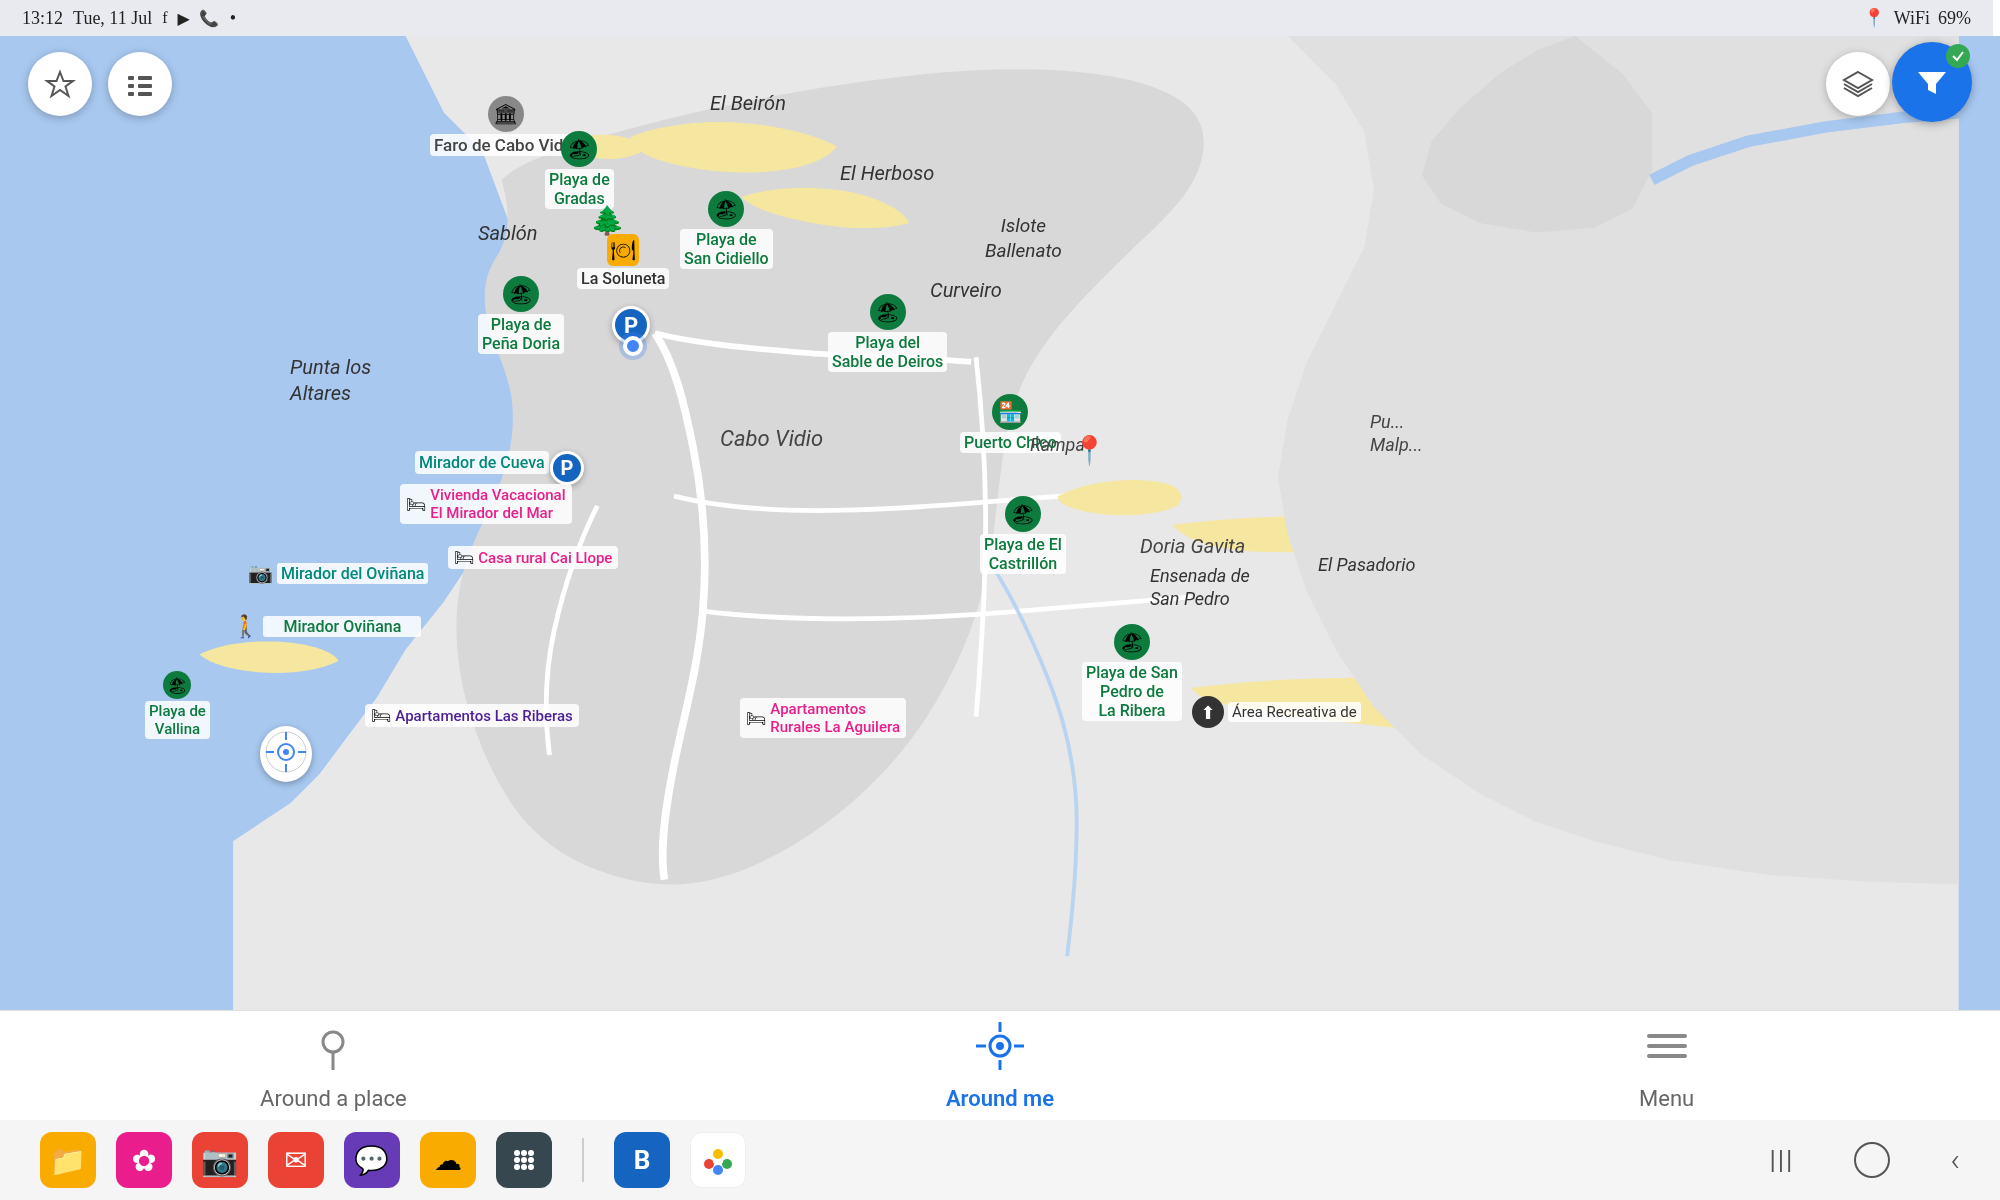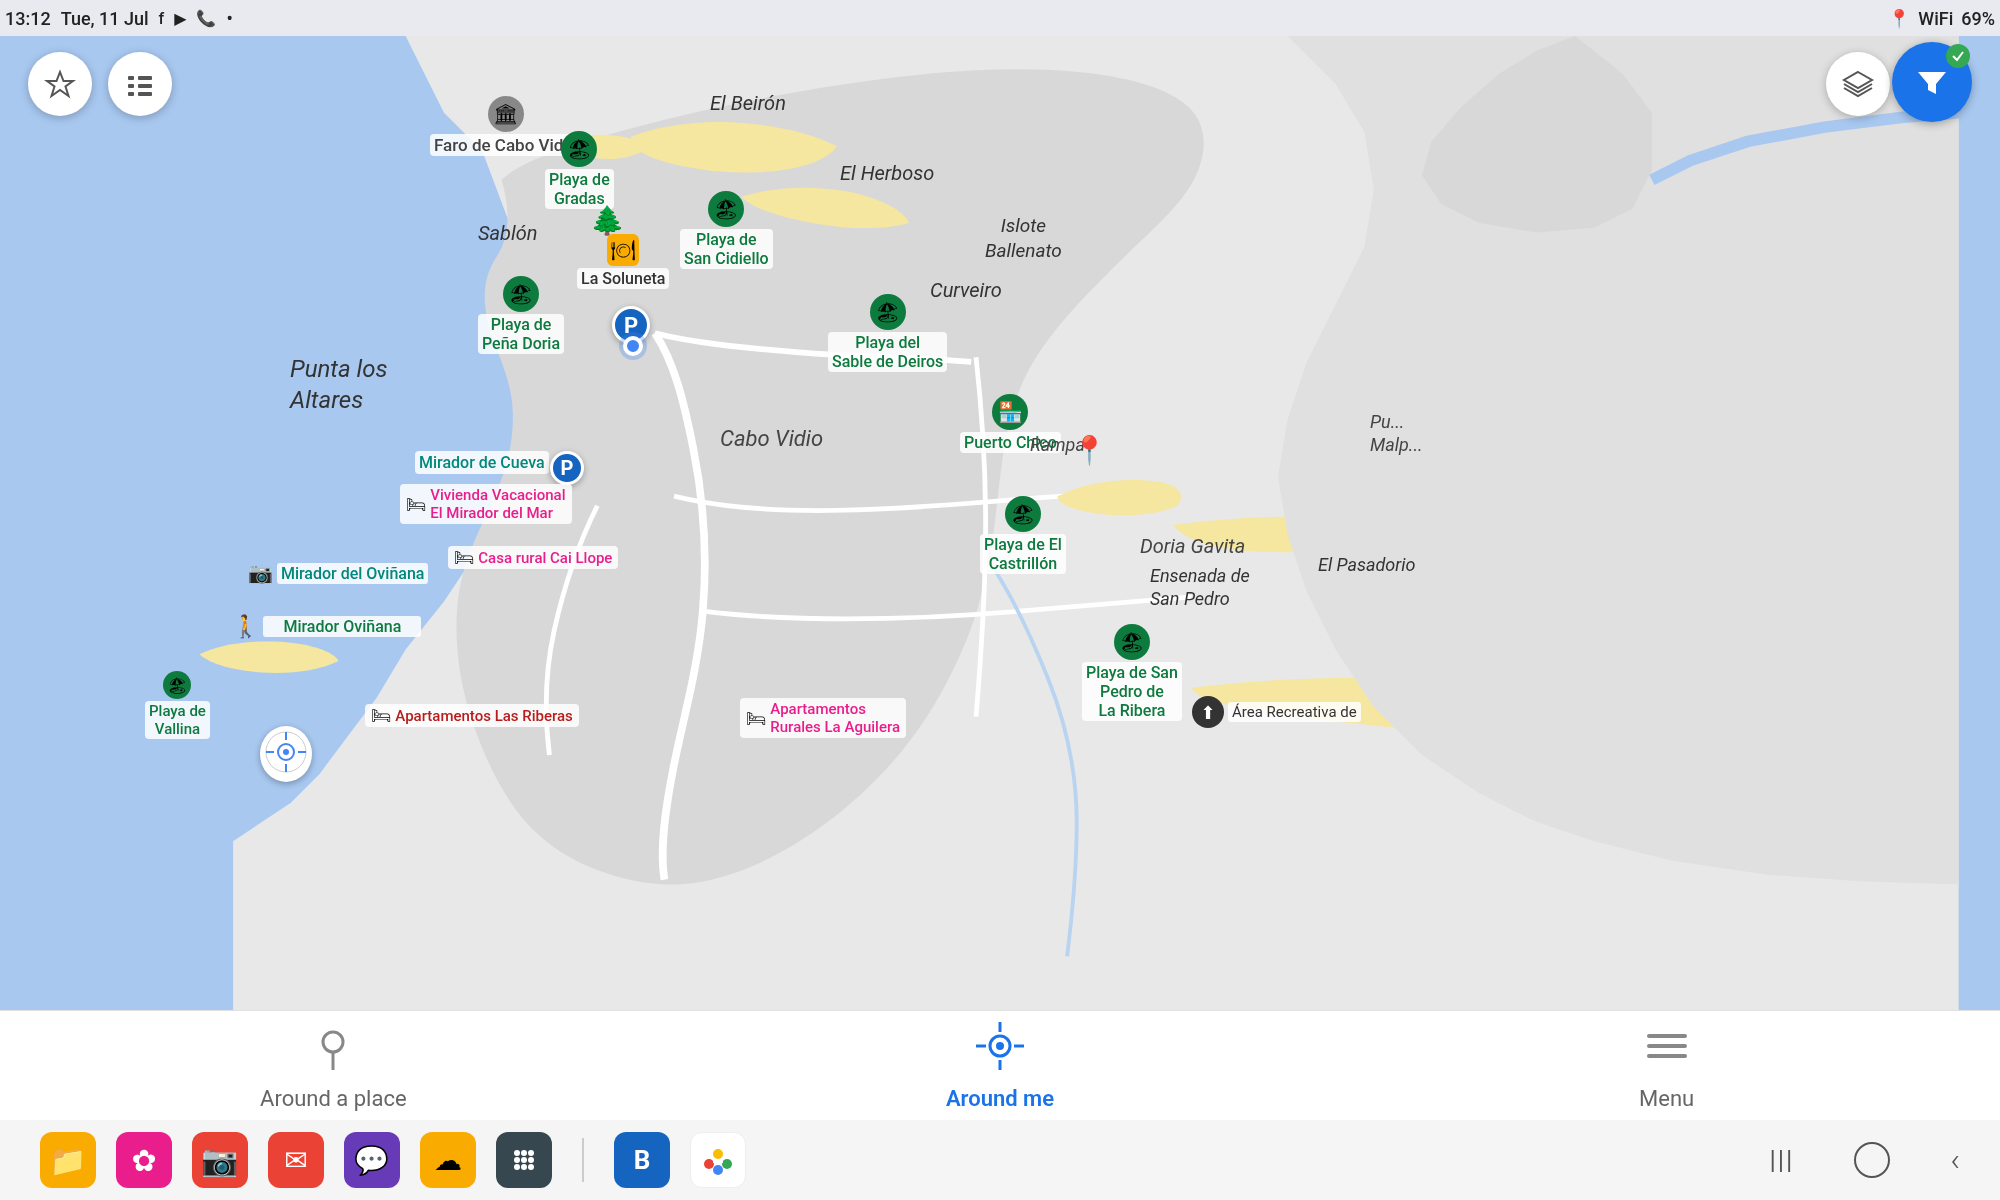--- a/index.html
+++ b/index.html
@@ -1,31 +1,32 @@
 <!DOCTYPE html>
 <html><head>
   <meta charset="utf-8">
   <style>
     * { margin: 0; padding: 0; box-sizing: border-box; }
     html, body { width: 2000px; height: 1200px; overflow: hidden; font-family: 'Roboto', Arial, sans-serif; }
 
     
     #status-bar {
       position: absolute;
-      top: 0; left: 0; right: 0;
+      top: 0; left: 0; right: 7px;
       height: 36px;
       background: #e8eaf0;
       display: flex;
       align-items: center;
       justify-content: space-between;
-      padding: 0 5px;
+      padding: 0 22px;
       z-index: 100;
       font-size: 18px;
       font-weight: 500;
       color: #222;
+      font-family: Liberation Serif, serif;
     }
     #status-left { display: flex; align-items: center; gap: 10px; }
     #status-right { display: flex; align-items: center; gap: 8px; }
 
     
     #map-container {
       position: absolute;
       top: 36px; left: 0; right: 0;
       bottom: 144px;
       background: #a8c8f0;
@@ -357,21 +358,21 @@
     <span class="icon-label-text map-label-green">Playa del<br>Sable de Deiros</span>
   </div>
 
   
   <div class="parking-badge" style="left:612px; top:270px;">P</div>
   
   
   <div class="location-dot" style="left:623px; top:300px;"></div>
 
   
-  <div class="map-label" style="left:290px; top:318px; font-style:italic; color:#333; font-size:24px; line-height:1.3;">Punta los<br>Altares</div>
+  <div class="map-label" style="left:290px; top:318px; font-style:italic; color:#333; font-size:20px; line-height:1.3;">Punta los<br>Altares</div>
 
   
   <div class="map-icon-label" style="left:960px; top:358px;">
     <div class="icon-circle" style="background:#0d7a3e;">🏪</div>
     <span class="icon-label-text map-label-green">Puerto Chico</span>
   </div>
 
   
   <div class="map-label" style="left:1030px; top:398px; color:#444; font-size:18px; font-style:italic;">Rampa</div>
   
@@ -441,21 +442,21 @@
   
   <div class="map-icon-label" style="left:1082px; top:588px;">
     <div class="icon-circle" style="background:#0d7a3e;">🏖</div>
     <span class="icon-label-text map-label-green">Playa de San<br>Pedro de<br>La Ribera</span>
   </div>
 
   
   <div class="map-icon-label" style="left:365px; top:668px;">
     <div style="display:flex; align-items:center; gap:4px; background:rgba(255,255,255,0.85); padding:2px 6px; border-radius:4px;">
       <span style="font-size:16px;">🛏</span>
-      <span style="color:#b91c1c; font-size:15px; font-weight:500;">Apartamentos Las Riberas</span>
+      <span style="color:#4c1d95; font-size:15px; font-weight:500;">Apartamentos Las Riberas</span>
     </div>
   </div>
 
   
   <div class="map-icon-label" style="left:740px; top:662px;">
     <div style="display:flex; align-items:center; gap:4px; background:rgba(255,255,255,0.85); padding:2px 6px; border-radius:4px;">
       <span style="font-size:16px;">🛏</span>
       <span style="color:#e91e8c; font-size:15px; font-weight:500;">Apartamentos<br>Rurales La Aguilera</span>
     </div>
   </div>

